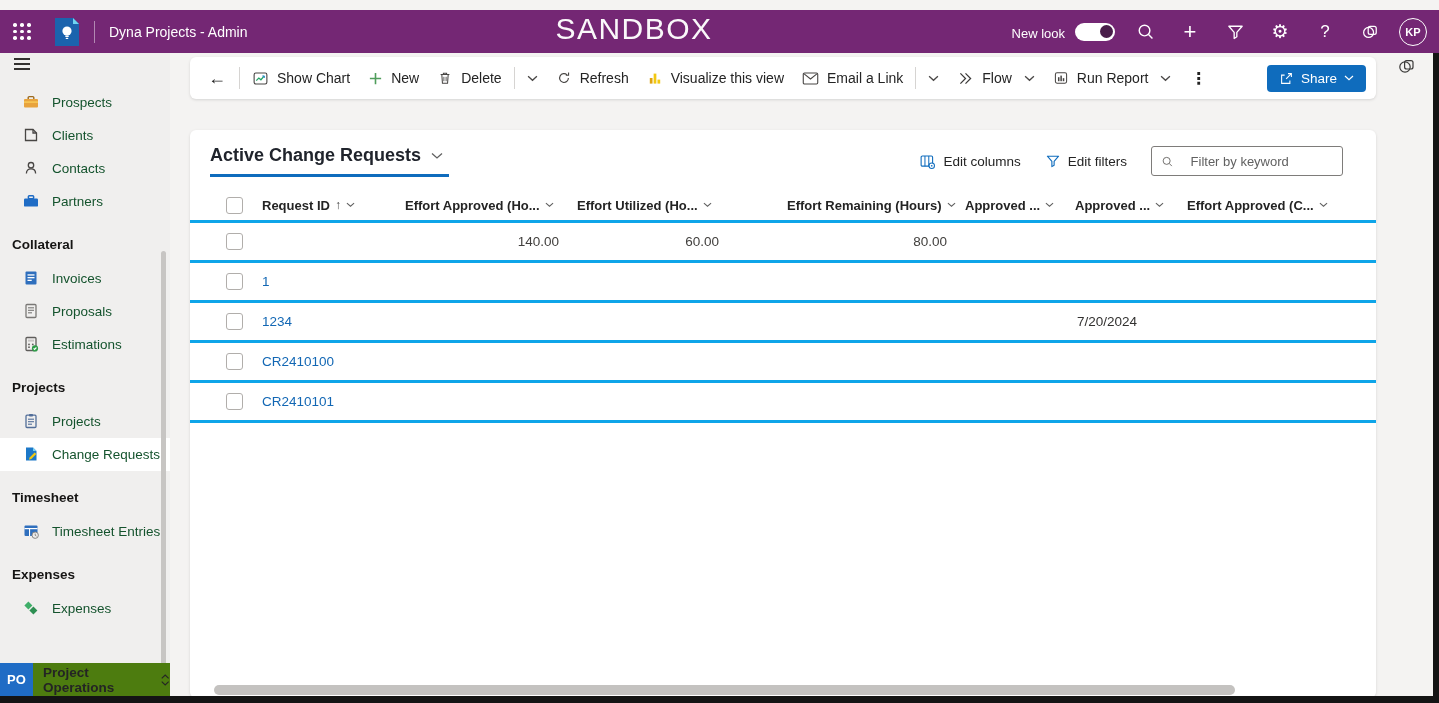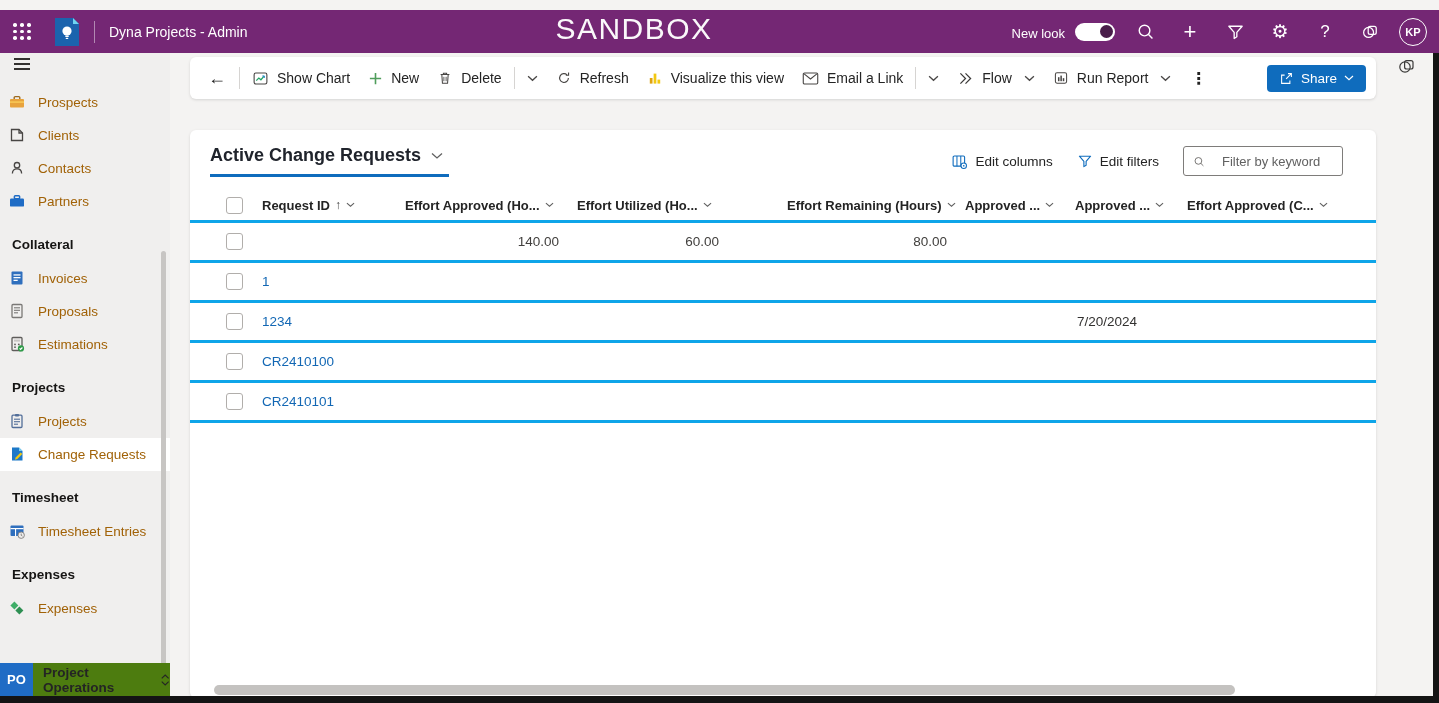--- a/index.html
+++ b/index.html
@@ -28,22 +28,22 @@
   .tb-btn { width:30px; height:34px; display:flex; align-items:center; justify-content:center;
     margin-left:15px; cursor:pointer; font-size:17px; color:#fff; }
   .avatar { width:28px; height:28px; border:1.5px solid #fff; border-radius:50%; display:flex;
     align-items:center; justify-content:center; font-size:11px; font-weight:700; margin-left:14px; margin-right:4px; cursor:pointer; }
 
   
   .sidebar { position:absolute; top:43px; left:0; width:170px; bottom:7px; background:#f0efee; z-index:5; }
   .hamburger { padding:15px 0 0 14px; cursor:pointer; }
   .hamburger span { display:block; width:16px; height:1.6px; background:#33312f; margin-bottom:3.6px; }
   .nav { margin-top:16px; }
-  .nav-item { height:33px; display:flex; align-items:center; gap:12px; padding-left:8px;
-    font-size:13.5px; color:#a16207; cursor:pointer; }
+  .nav-item { height:33px; display:flex; align-items:center; gap:12px; padding-left:22px;
+    font-size:13.5px; color:#14532d; cursor:pointer; }
   .nav-item.selected { background:#ffffff; }
   .nav-group { font-weight:700; font-size:13.5px; color:#161514; padding-left:12px; margin-top:17px;
     margin-bottom:7px; height:20px; display:flex; align-items:center; }
   .nav-icon { width:18px; height:18px; flex:none; }
   .sb-scroll { position:absolute; right:4px; top:208px; width:5px; height:415px; background:#c7c5c3; border-radius:3px; cursor:pointer; }
   .area-bar { position:absolute; bottom:0; left:0; right:0; height:33px; display:flex; align-items:center;
     gap:10px; font-weight:700; font-size:13.5px; cursor:pointer; background:#4d7c0f; }
   .po-badge { width:33px; height:33px; background:#1f6cc5; color:#fff; display:flex; align-items:center;
     justify-content:center; font-weight:700; font-size:13px; flex:none; }
 
@@ -64,21 +64,21 @@
     gap:7px; padding:6px 12px; border-radius:4px; font-size:13.5px; cursor:pointer; }
 
   .grid-card { position:absolute; top:87px; left:20px; width:1186px; height:568px; background:#fff;
     border-radius:6px; box-shadow:0 1px 3px rgba(0,0,0,.13); display:flex; flex-direction:column; overflow:hidden; }
   .view-row { display:flex; align-items:center; padding:15px 33px 0 20px; flex:none; }
   .view-title { display:flex; align-items:center; gap:10px; font-size:18px; font-weight:700; color:#20242c;
     border-bottom:3px solid #0f6cbd; padding:0 6px 8px 0; cursor:pointer; }
   .view-actions { margin-left:auto; display:flex; align-items:center; gap:24px; }
   .link-btn { display:flex; align-items:center; gap:7px; font-size:13.5px; color:#242424; cursor:pointer; white-space:nowrap; }
   .search-box { display:flex; align-items:center; gap:15px; border:1px solid #7e7c7a; border-radius:3px;
-    height:30px; width:160px; padding:0 9px; background:#fff; }
+    height:30px; width:192px; padding:0 9px; background:#fff; }
   .search-box input { border:none; outline:none; font-size:13px; width:100%; color:#242424;
     font-family:inherit; background:transparent; }
   .search-box input::placeholder { color:#616161; }
 
   .tbl { margin-top:13px; flex:none; }
   .tr { display:grid; grid-template-columns:56px 159px 172px 160px 228px 110px 112px 1fr;
     align-items:center; border-bottom:3px solid #0ea5e9; height:40px; font-size:13.5px; }
   .tr.head { height:33px; font-size:13px; }
   .c-check { padding-left:36px; }
   .checkbox { width:17px; height:17px; border:1px solid #b1aeab; border-radius:3px; background:#fff; cursor:pointer; }

